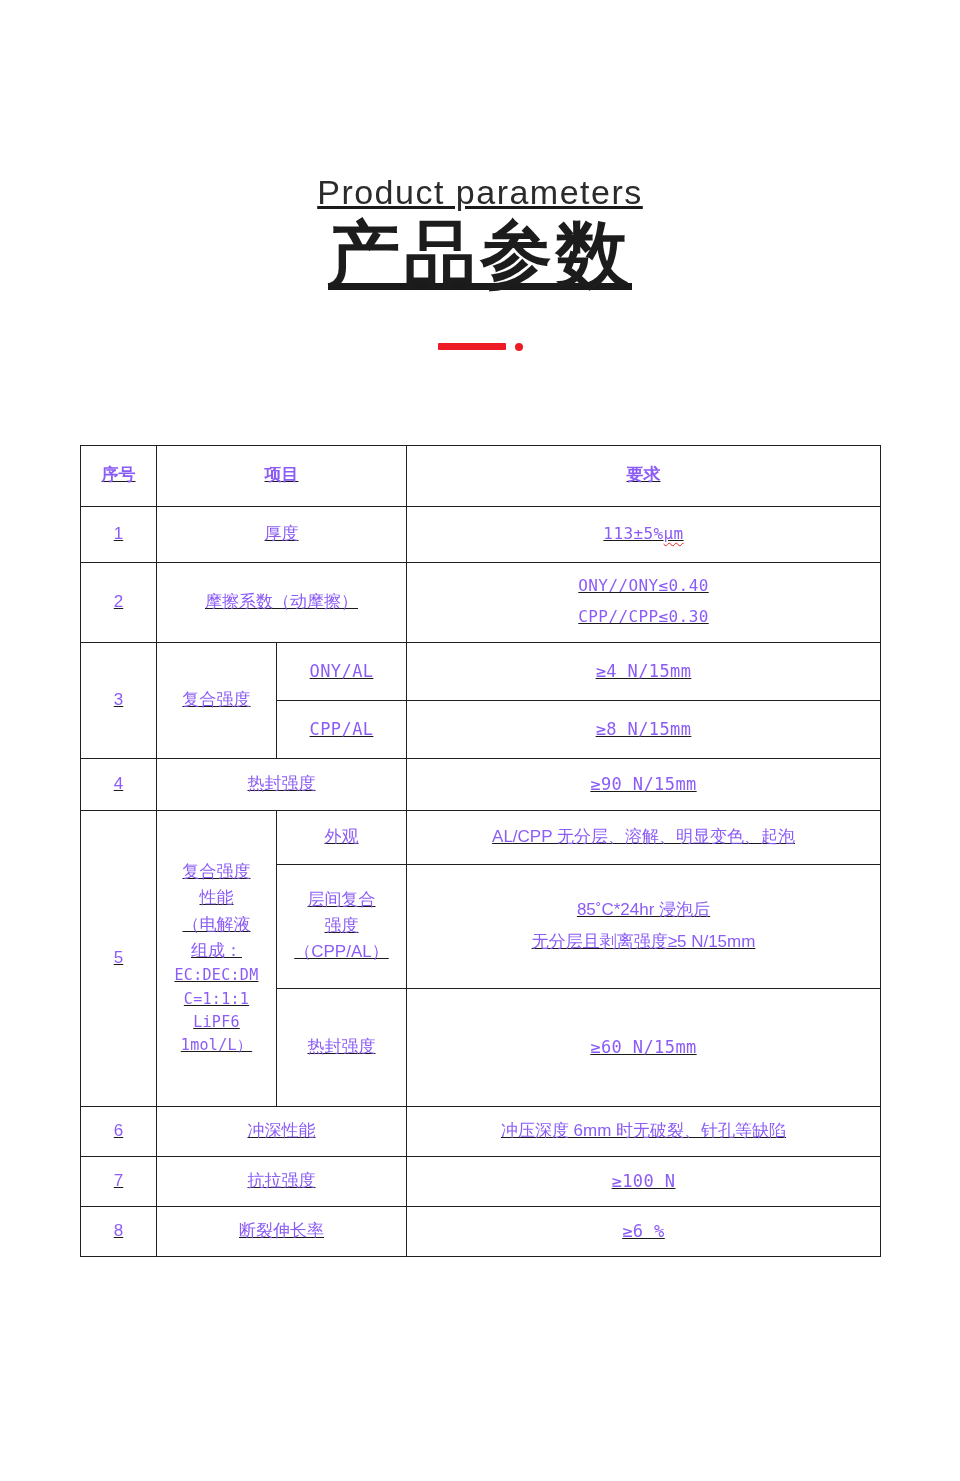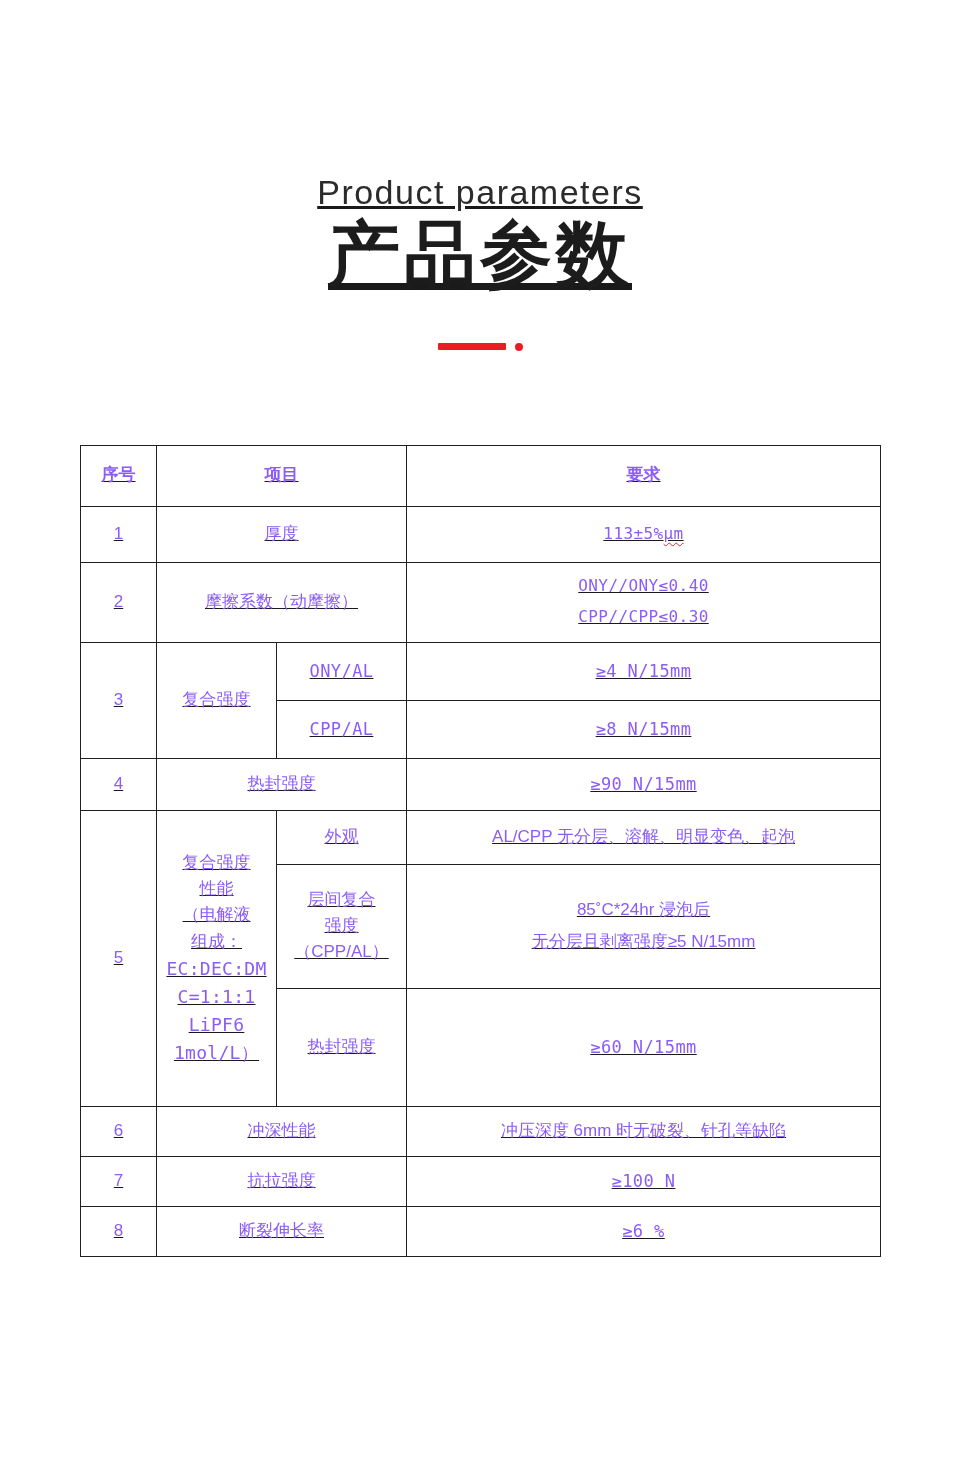--- a/index.html
+++ b/index.html
@@ -104,21 +104,21 @@
     text-underline-offset: 3px;
     margin-top: 40px;
   }
   .two-line > div { padding: 3px 0; }
   .cell-vert {
     line-height: 2.05;
     font-size: 16px;
   }
   .cell-vert .m {
     font-family: "DejaVu Sans Mono", "Liberation Mono", monospace;
-    font-size: 18px;
+    font-size: 15px;
     letter-spacing: 0.3px;
   }
   .r1 { height: 56px; }
   .r2 { height: 80px; }
   .r3 { height: 58px; }
   .r4 { height: 52px; }
   .r5a { height: 54px; }
   .r5b { height: 124px; margin-left: 13px; }
   .r5c { height: 118px; }
   .r6 { height: 50px; }

